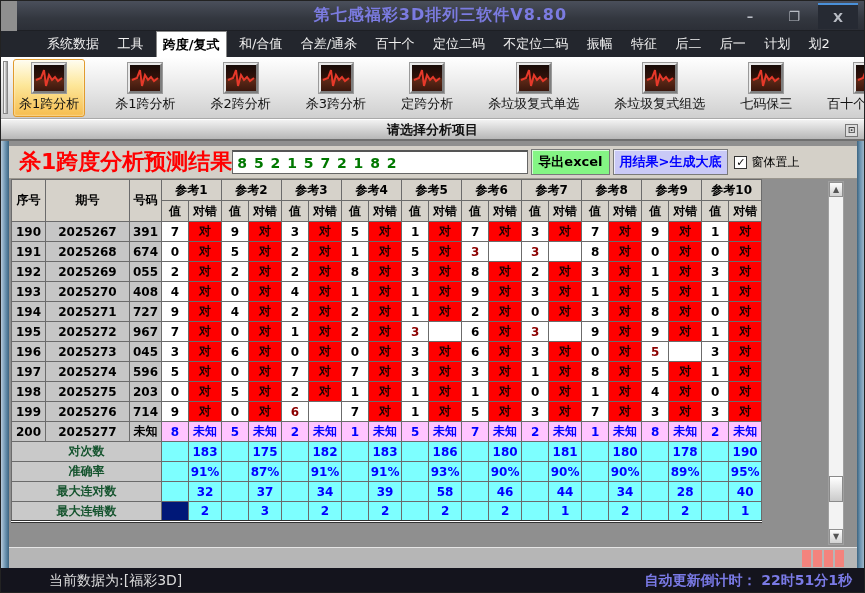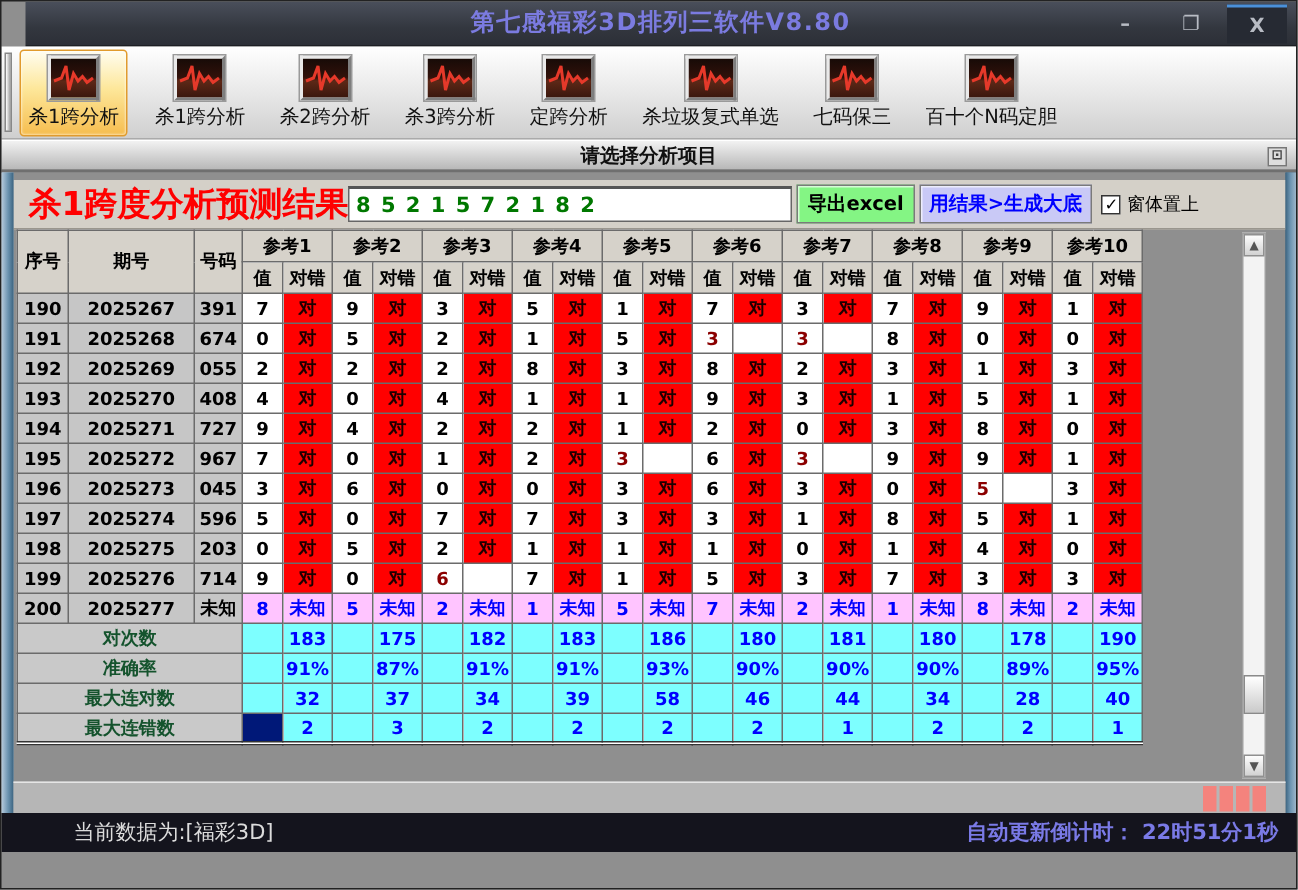--- a/index.html
+++ b/index.html
@@ -12,21 +12,21 @@
   .winbtns{position:absolute;right:6px;top:0;height:30px;display:flex;align-items:center;gap:4px;}
   .wbtn{width:40px;height:26px;display:flex;align-items:center;justify-content:center;color:#b8bcc4;font-size:13px;font-weight:bold;}
   .wbtn.close{border-top:2px solid #4a90d9;background:#262a33;}
 
   
   .menubar{height:26px;background:#23262d;display:flex;align-items:stretch;padding:0 28px 0 40px;justify-content:space-between;}
   .mi{color:#f2f2f2;font-size:13px;display:flex;align-items:center;padding:0 6px;white-space:nowrap;}
   .mi.sel{background:#ffffff;color:#000;border:1px solid #888;border-bottom:none;font-weight:bold;}
 
   
-  .toolbar{height:62px;background:linear-gradient(#ffffff,#e6e6e6 55%,#cfcfcf);display:flex;align-items:center;gap:13px;padding:2px 6px 2px 12px;position:relative;border-bottom:1px solid #aaa;}
+  .toolbar{height:62px;background:linear-gradient(#ffffff,#e6e6e6 55%,#cfcfcf);display:flex;align-items:center;gap:25px;padding:2px 6px 2px 12px;position:relative;border-bottom:1px solid #aaa;}
   .grip{position:absolute;left:2px;top:4px;bottom:4px;width:5px;background:linear-gradient(90deg,#fff,#9a9a9a);border:1px solid #888;}
   .tbtn{display:flex;flex-direction:column;align-items:center;gap:2px;padding:3px 5px;border-radius:3px;}
   .tbtn.tsel{background:linear-gradient(#fffdf0,#fde79a 45%,#f6bd4f);border:1px solid #e19b2d;box-shadow:inset 0 0 2px #fff;}
   .ticon{width:34px;height:30px;display:block;background:linear-gradient(#170b07,#31110a 48%,#5d2817 58%,#3a170d);border:2px solid;border-color:#e9e9e9 #7e7e7e #7e7e7e #e9e9e9;box-shadow:0 0 0 1px #9a9a9a;}
   .ticon svg{display:block;margin:1px 0 0 1px;}
   .tlab{font-size:13px;color:#111;white-space:nowrap;}
 
   
   .promptbar{height:22px;background:linear-gradient(#f2f2f2,#b7b7b7);border-top:1px solid #fff;border-bottom:2px solid #6f6f6f;display:flex;align-items:center;justify-content:center;position:relative;font-weight:bold;font-size:13px;color:#101010;}
   .corner{position:absolute;right:6px;top:4px;width:13px;height:13px;border:1px solid #777;background:#ddd;font-size:9px;line-height:11px;text-align:center;color:#444;}
@@ -87,20 +87,36 @@
 
   <div class="titlebar">
     <div class="title">第七感福彩3D排列三软件V8.80</div>
     <div class="winbtns">
       <div class="wbtn">–</div>
       <div class="wbtn">❐</div>
       <div class="wbtn close">X</div>
     </div>
   </div>
 
+  <div class="menubar">
+      <span class="mi">系统数据</span>
+      <span class="mi">工具</span>
+      <span class="mi sel">跨度/复式</span>
+      <span class="mi">和/合值</span>
+      <span class="mi">合差/通杀</span>
+      <span class="mi">百十个</span>
+      <span class="mi">定位二码</span>
+      <span class="mi">不定位二码</span>
+      <span class="mi">振幅</span>
+      <span class="mi">特征</span>
+      <span class="mi">后二</span>
+      <span class="mi">后一</span>
+      <span class="mi">计划</span>
+      <span class="mi">划2</span>
+    </div>
 
   <div class="toolbar">
     <div class="grip"></div>
   <div class="tbtn tsel">
         <span class="ticon">
           <svg width="28" height="26" viewBox="0 0 28 26">
             <polyline points="1,14 6,12 9,4 11,20 14,9 17,14 20,11 23,15 27,12" fill="none" stroke="#e6392a" stroke-width="2"></polyline>
           </svg>
         </span>
         <span class="tlab">杀1跨分析</span>
@@ -137,20 +153,28 @@
         </span>
         <span class="tlab">定跨分析</span>
       </div>
       <div class="tbtn">
         <span class="ticon">
           <svg width="28" height="26" viewBox="0 0 28 26">
             <polyline points="1,14 6,12 9,4 11,20 14,9 17,14 20,11 23,15 27,12" fill="none" stroke="#e6392a" stroke-width="2"></polyline>
           </svg>
         </span>
         <span class="tlab">杀垃圾复式单选</span>
+      </div>
+      <div class="tbtn">
+        <span class="ticon">
+          <svg width="28" height="26" viewBox="0 0 28 26">
+            <polyline points="1,14 6,12 9,4 11,20 14,9 17,14 20,11 23,15 27,12" fill="none" stroke="#e6392a" stroke-width="2"></polyline>
+          </svg>
+        </span>
+        <span class="tlab">杀垃圾复式组选</span>
       </div>
       <div class="tbtn">
         <span class="ticon">
           <svg width="28" height="26" viewBox="0 0 28 26">
             <polyline points="1,14 6,12 9,4 11,20 14,9 17,14 20,11 23,15 27,12" fill="none" stroke="#e6392a" stroke-width="2"></polyline>
           </svg>
         </span>
         <span class="tlab">七码保三</span>
       </div>
       <div class="tbtn">

